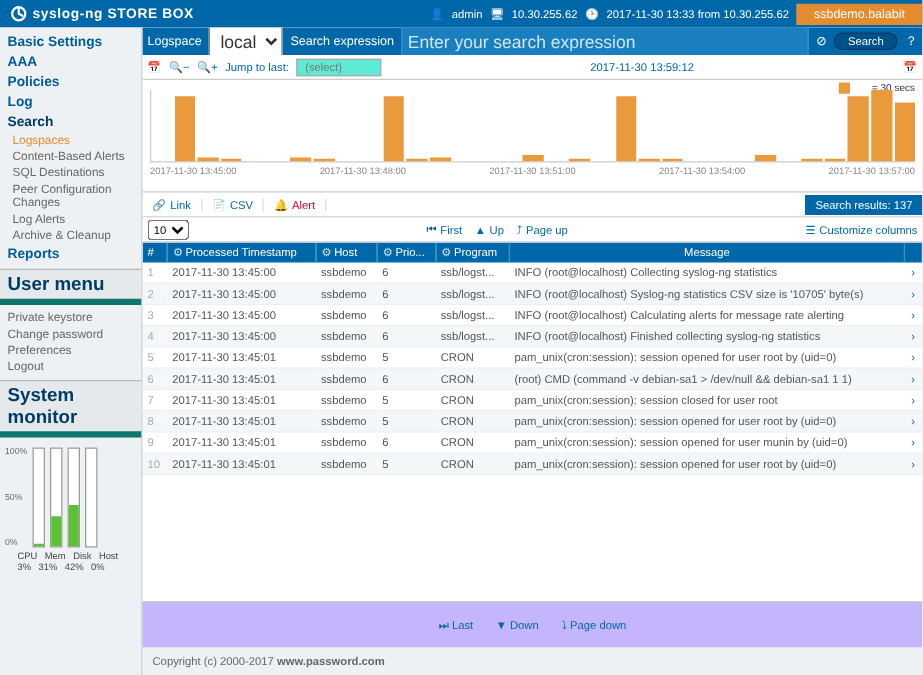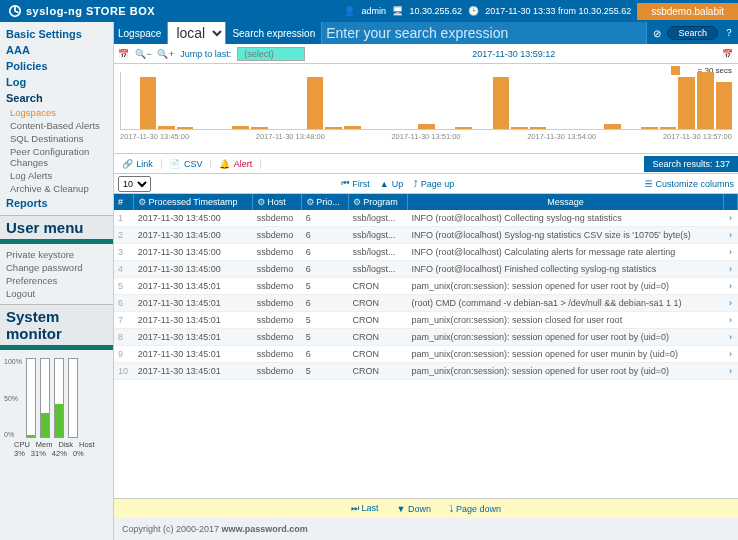--- a/index.html
+++ b/index.html
@@ -52,21 +52,21 @@
 .pager .spacer{flex:1}
 .pager .pbtn{cursor:pointer;display:flex;gap:3px;align-items:center}
 .tbl{flex:1;overflow:auto;background:#fff}
 table{width:100%;border-collapse:collapse;font-size:9px}
 th{background:#0068a8;color:#fff;text-align:left;padding:3px 4px;border-right:1px solid #3a93c9;font-weight:normal;white-space:nowrap}
 th .gear{opacity:.8;margin-right:2px}
 td{padding:3px 4px;border-bottom:1px solid #eee;color:#555;white-space:nowrap;overflow:hidden;text-overflow:ellipsis}
 tr:nth-child(even) td{background:#f4f7fa}
 td.msg{max-width:310px}
 td.arrow{color:#0068a8;text-align:center;width:14px}
-.pager2{background:#fef9c3;border-top:1px solid #ccc;height:20px;display:flex;align-items:center;justify-content:center;gap:18px;font-size:9px;color:#0068a8}
+.pager2{background:#c4b5fd;border-top:1px solid #ccc;height:37px;display:flex;align-items:center;justify-content:center;gap:18px;font-size:9px;color:#0068a8}
 .footer{background:#eef1f4;padding:6px 8px;font-size:9px;color:#666}
 .icon{display:inline-block}
 svg{display:block}
 </style>
 </head>
 <body>
 
 <div class="topbar">
   <div class="logo">
     <span class="icon">

